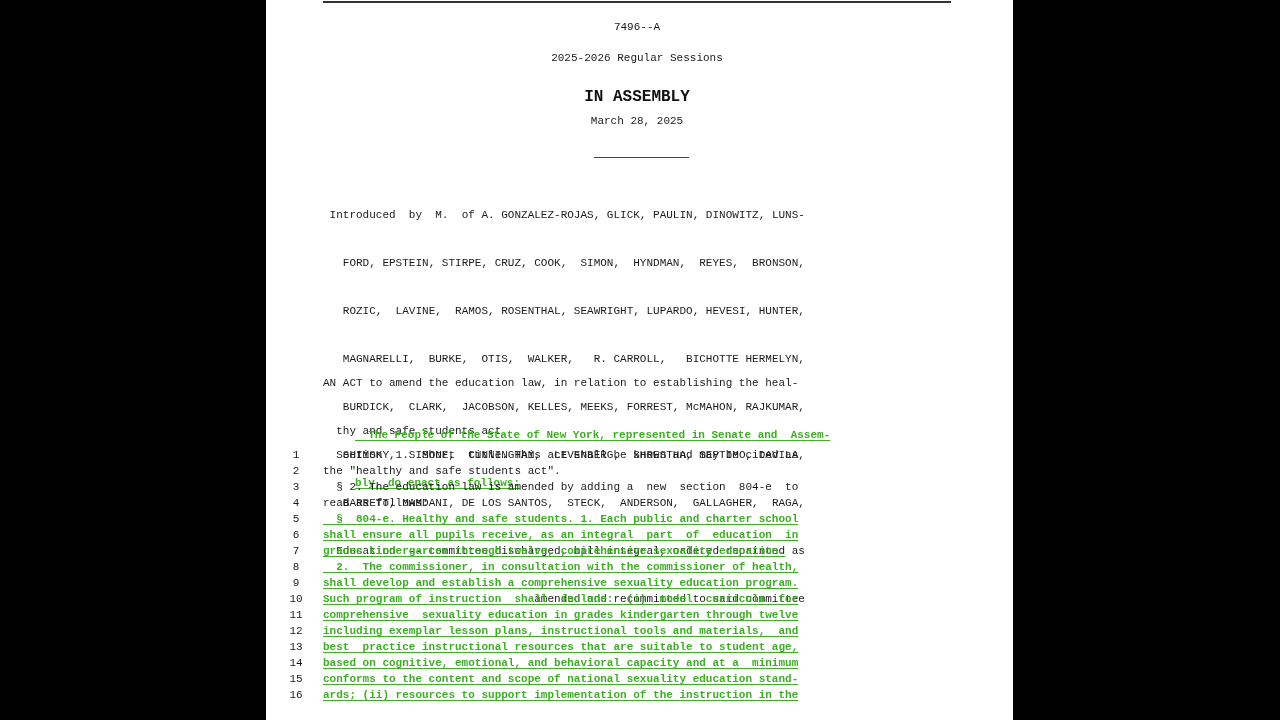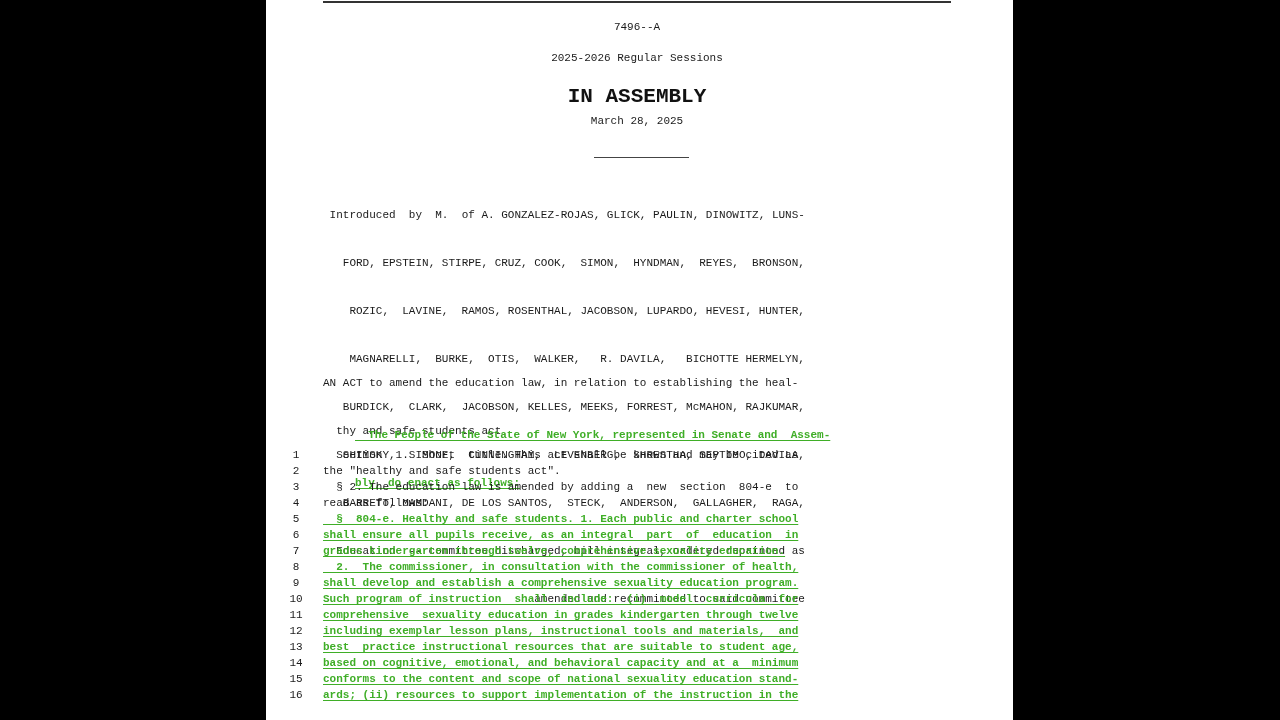--- a/index.html
+++ b/index.html
@@ -38,21 +38,21 @@
     left: 57px;
     width: 628px;
     text-align: center;
     line-height: 16px;
   }
   .bill-number { top: 19px; }
   .session { top: 50px; }
   .chamber {
     top: 84px;
     font-weight: bold;
-    font-size: 21px;
+    font-size: 16px;
     line-height: 26px;
     color: #111111;
   }
   .date { top: 113px; }
   .short-rule {
     position: absolute;
     left: 328px;
     top: 157px;
     width: 95px;
     height: 1px;
@@ -111,22 +111,22 @@
 
   <div class="center-line mono bill-number">7496--A</div>
   <div class="center-line mono session">2025-2026 Regular Sessions</div>
   <div class="center-line mono chamber">IN ASSEMBLY</div>
   <div class="center-line mono date">March 28, 2025</div>
   <div class="short-rule"></div>
 
   <div class="block mono intro">
     <span class="line">Introduced  by  M.  of A. GONZALEZ-ROJAS, GLICK, PAULIN, DINOWITZ, LUNS-</span>
     <span class="line">  FORD, EPSTEIN, STIRPE, CRUZ, COOK,  SIMON,  HYNDMAN,  REYES,  BRONSON,</span>
-    <span class="line">  ROZIC,  LAVINE,  RAMOS, ROSENTHAL, JACOBSON, LUPARDO, HEVESI, HUNTER,</span>
-    <span class="line">  MAGNARELLI,  BURKE,  OTIS,  WALKER,   R. DAVILA,   BICHOTTE HERMELYN,</span>
+    <span class="line">  ROZIC,  LAVINE,  RAMOS, ROSENTHAL, SEAWRIGHT, LUPARDO, HEVESI, HUNTER,</span>
+    <span class="line">  MAGNARELLI,  BURKE,  OTIS,  WALKER,   R. CARROLL,   BICHOTTE HERMELYN,</span>
     <span class="line">  BURDICK,  CLARK,  JACOBSON, KELLES, MEEKS, FORREST, McMAHON, RAJKUMAR,</span>
     <span class="line">  SHIMSKY,  SIMONE,  CUNNINGHAM,  LEVENBERG,  SHRESTHA, SEPTIMO, DAVILA,</span>
     <span class="line">  BARRETT, MAMDANI, DE LOS SANTOS,  STECK,  ANDERSON,  GALLAGHER,  RAGA,</span>
     <span class="line">  Education  -- committee discharged, bill integral, ordered reprinted as</span>
     <span class="line">  amended and recommitted to said committee</span>
   </div>
 
   <div class="block mono title-act">
     <span class="line">AN ACT to amend the education law, in relation to establishing the heal-</span>
     <span class="line">  thy and safe students act</span>

